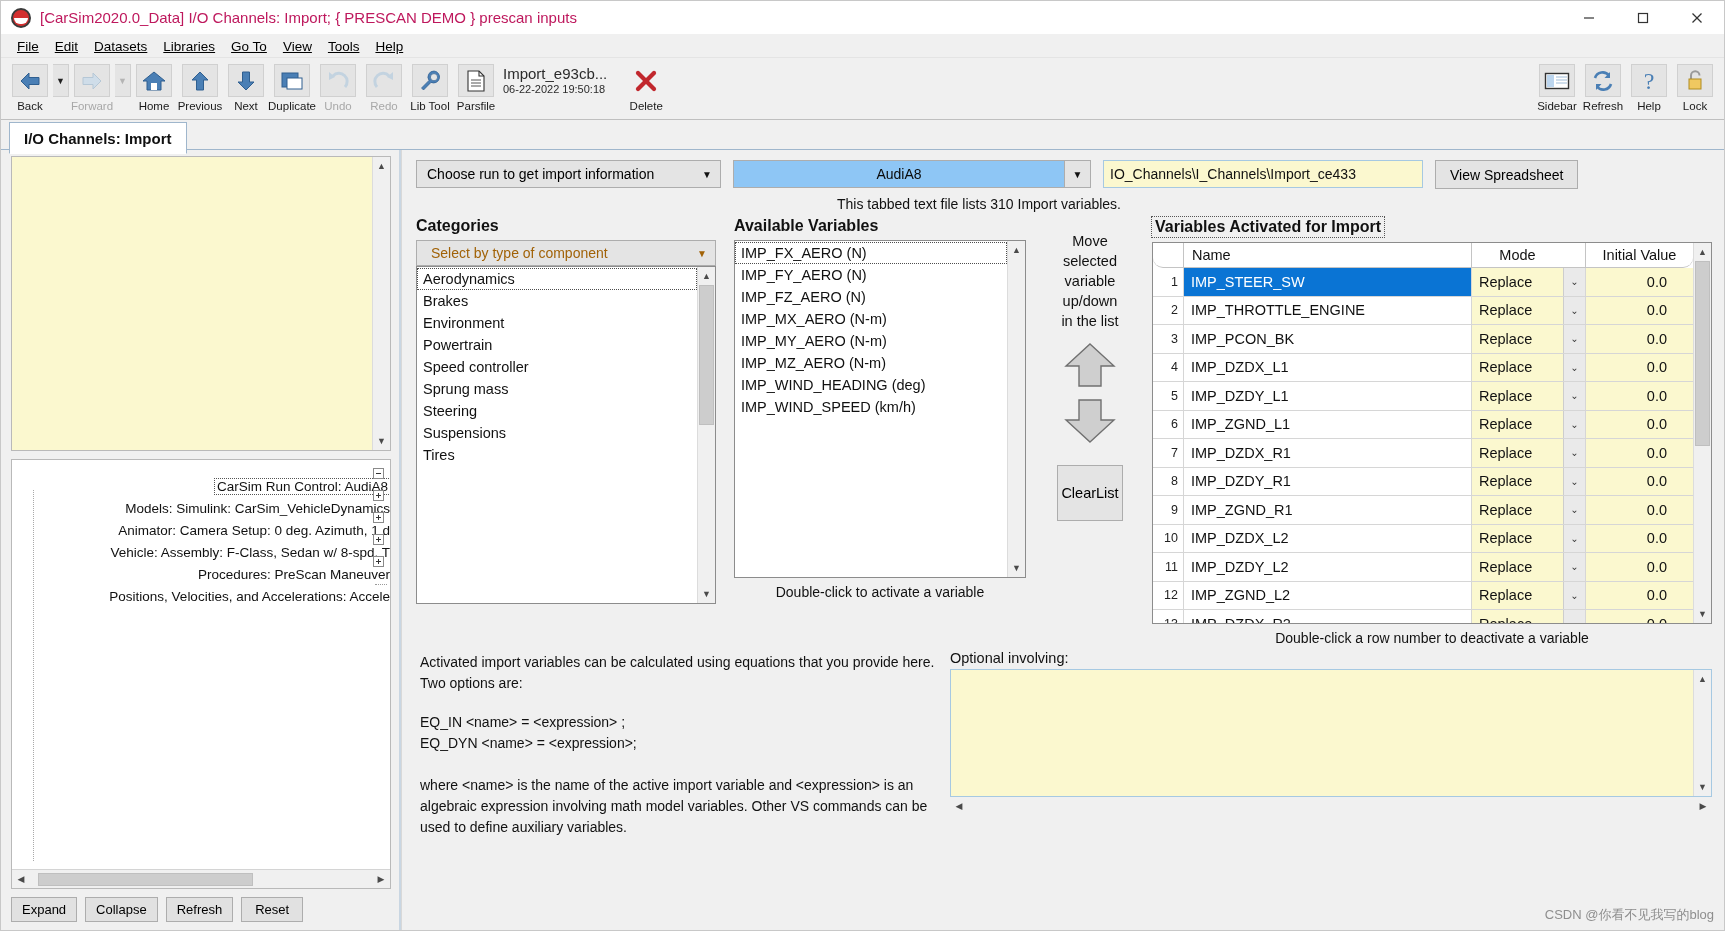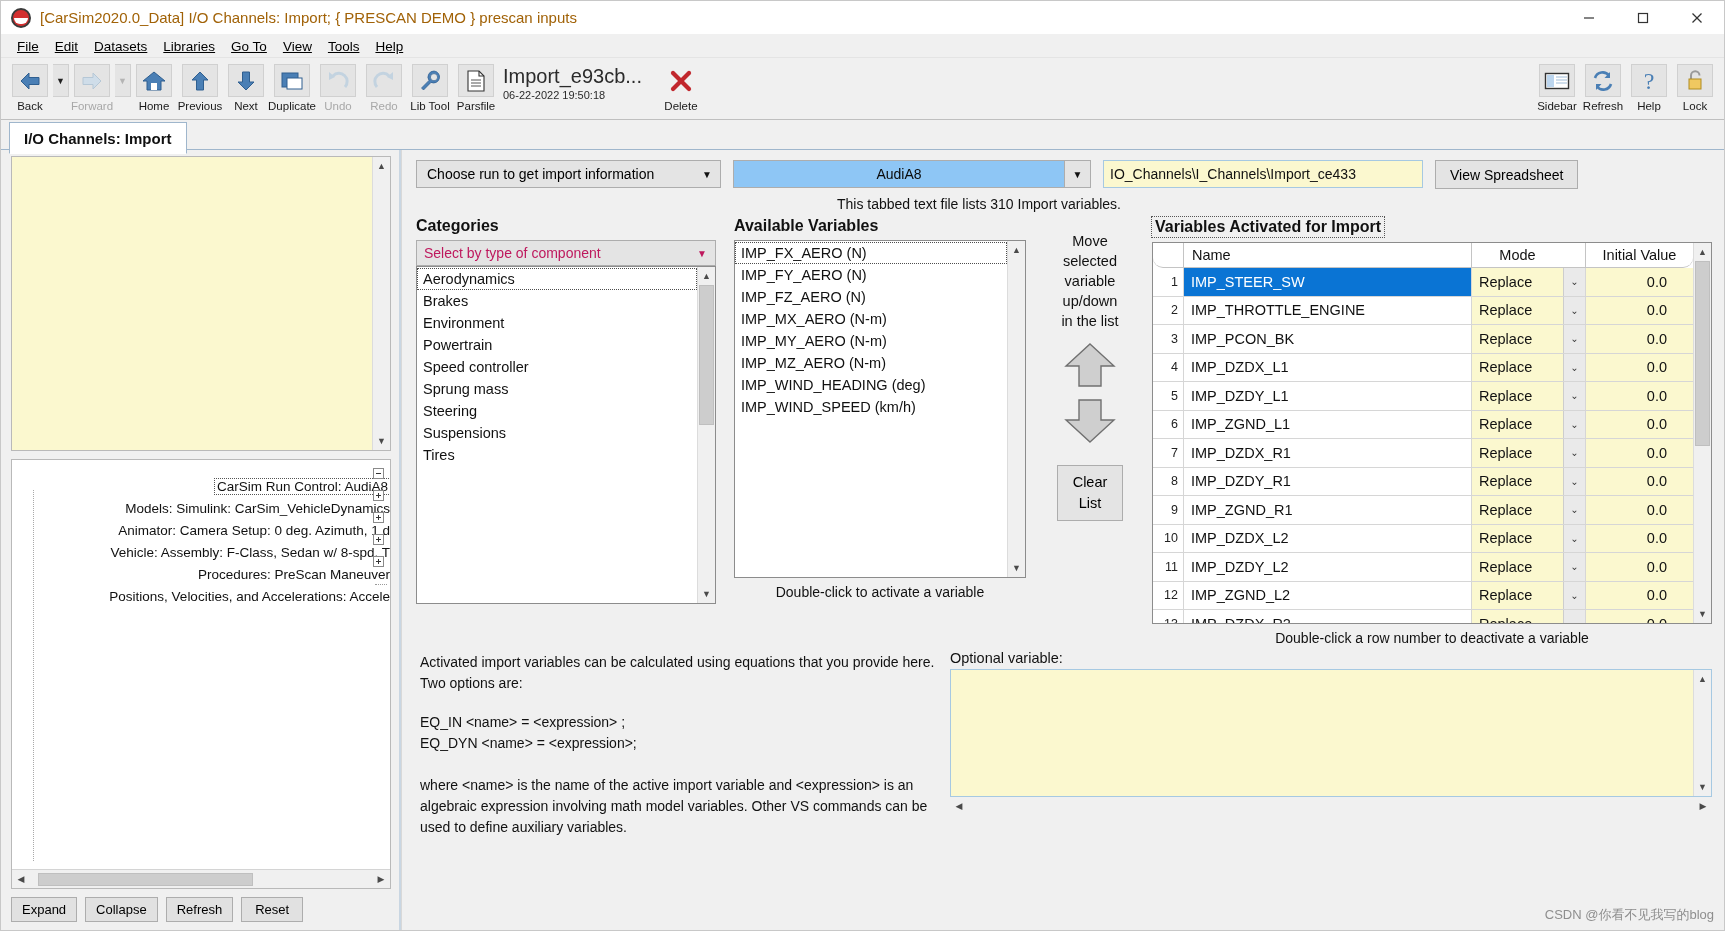--- a/index.html
+++ b/index.html
@@ -29,21 +29,21 @@
     border-radius: 50%;
     background: #d32f2f;
     border: 2px solid #3a3a3a;
     position: relative; flex: 0 0 20px;
   }
   .app-icon::after {
     content: ""; position: absolute; left: 1px; right: 1px; bottom: 2px;
     height: 6px; background: #ffffff; border-radius: 0 0 6px 6px;
   }
   .title-text {
-    font-size: 15px; color: #a16207; white-space: nowrap;
+    font-size: 15px; color: #be185d; white-space: nowrap;
   }
   .win-ctl-group { margin-left: auto; display: flex; height: 100%; }
   .win-ctl {
     width: 54px; height: 100%;
     display: flex; align-items: center; justify-content: center;
     font-size: 17px; color: #333;
   }
   .win-ctl svg { display: block; }
 
   
@@ -90,21 +90,21 @@
     width: 16px; height: 33px; margin-top: 2px;
     background: #e4e4e4; border: 1px solid #d0d0d0; border-left: none;
     display: flex; align-items: center; justify-content: center;
     font-size: 9px; color: #202020;
   }
   .tb-caret.dim { color: #b4b4b4; }
   .tb-filebox {
     margin-left: 4px; margin-top: 3px; display: flex; flex-direction: column;
     justify-content: flex-start;
   }
-  .tb-fname { font-size: 20px; color: #2b2b2b; white-space: nowrap; }
+  .tb-fname { font-size: 15px; color: #2b2b2b; white-space: nowrap; }
   .tb-fdate { font-size: 11px; color: #2b2b2b; margin-top: 1px; white-space: nowrap; }
   .tb-right { margin-left: auto; display: flex; align-items: flex-start; }
 
   
   .page-head {
     height: 30px; flex: 0 0 30px;
     background: #f0f0f0; position: relative;
     border-bottom: 1px solid #9fb6cc;
   }
   .page-tab {
@@ -274,21 +274,21 @@
 
   .col-title {
     font-size: 16px; font-weight: bold; color: #111;
     margin-bottom: 5px; white-space: nowrap;
   }
   .col-title.dotted { display: inline-block; outline: 1px dotted #555; padding: 1px 3px; }
 
   .cat-select {
     height: 26px; background: #e4e4e4; border: 1px solid #adadad;
     display: flex; align-items: center; position: relative;
-    font-size: 14px; color: #be185d;
+    font-size: 14px; color: #a16207; padding-left: 7px;
   }
   .cat-select .ctext { padding-left: 7px; }
   .cat-select .carrow { position: absolute; right: 8px; font-size: 10px; }
 
   .listbox {
     background: #ffffff; border: 1px solid #8c8c8c;
     display: flex; position: relative; overflow: hidden;
   }
   .listbox .lb-items { flex: 1 1 auto; padding: 1px 0 0 0; min-width: 0; }
   .list-item {
@@ -320,21 +320,21 @@
   }
 
   .move-text {
     text-align: center; font-size: 14.5px; color: #111; line-height: 20px;
     margin-top: 14px;
   }
   .arrows { display: flex; flex-direction: column; align-items: center; margin-top: 10px; gap: 4px; }
   .clear-btn {
     margin: 16px auto 0 auto; width: 66px; height: 56px;
     background: #e4e4e4; border: 1px solid #adadad;
-    display: flex; flex-direction: column; align-items: center; justify-content: center;
+    display: flex; flex-direction: row; align-items: center; justify-content: center;
     font-size: 14.5px; color: #000; line-height: 21px; cursor: default;
   }
 
   
   .table-wrap {
     border: 1px solid #8c8c8c; background: #fff;
     display: flex; height: 382px; overflow: hidden;
   }
   .tbl { flex: 1 1 auto; min-width: 0; display: flex; flex-direction: column; }
   .tbl-head {
@@ -915,21 +915,21 @@
 
       <div class="bottom">
         <div class="bottom-left">
           <div class="para">Activated import variables can be calculated using equations that you provide here. Two options are:</div>
           <div class="para mono-ish">EQ_IN &lt;name&gt; = &lt;expression&gt; ;</div>
           <div class="para" style="margin-top:0;">EQ_DYN &lt;name&gt; = &lt;expression&gt;;</div>
           <div class="para" style="margin-top:21px;">where &lt;name&gt; is the name of the active import variable and &lt;expression&gt; is an algebraic expression involving math model variables. Other VS commands can be used to define auxiliary variables.</div>
         </div>
 
         <div class="bottom-right">
-          <div class="opt-label">Optional variable:</div>
+          <div class="opt-label">Optional involving:</div>
           <div class="eq-box">
             <div class="eq-inner"></div>
             <div class="vscroll">
               <div class="vs-arrow">▲</div>
               <div class="vs-track"></div>
               <div class="vs-arrow">▼</div>
             </div>
           </div>
           <div class="eq-hscroll">
             <div class="hs-arrow">◀</div>

